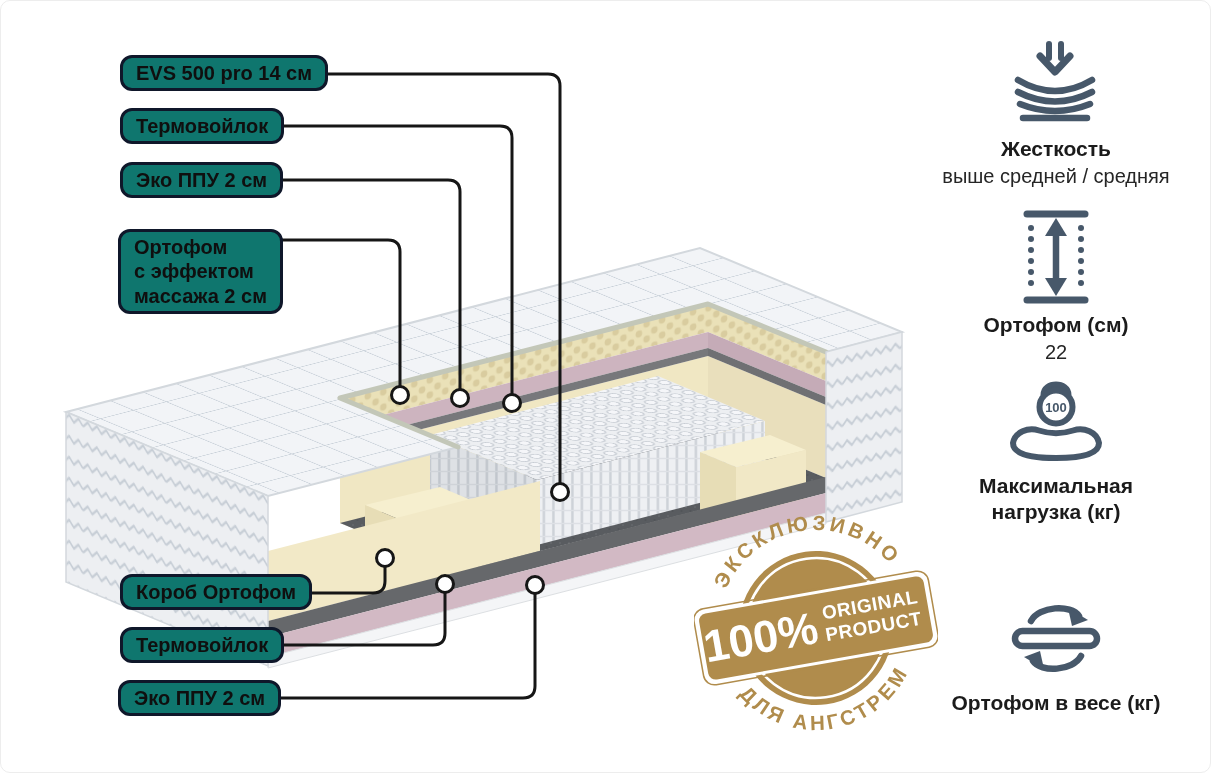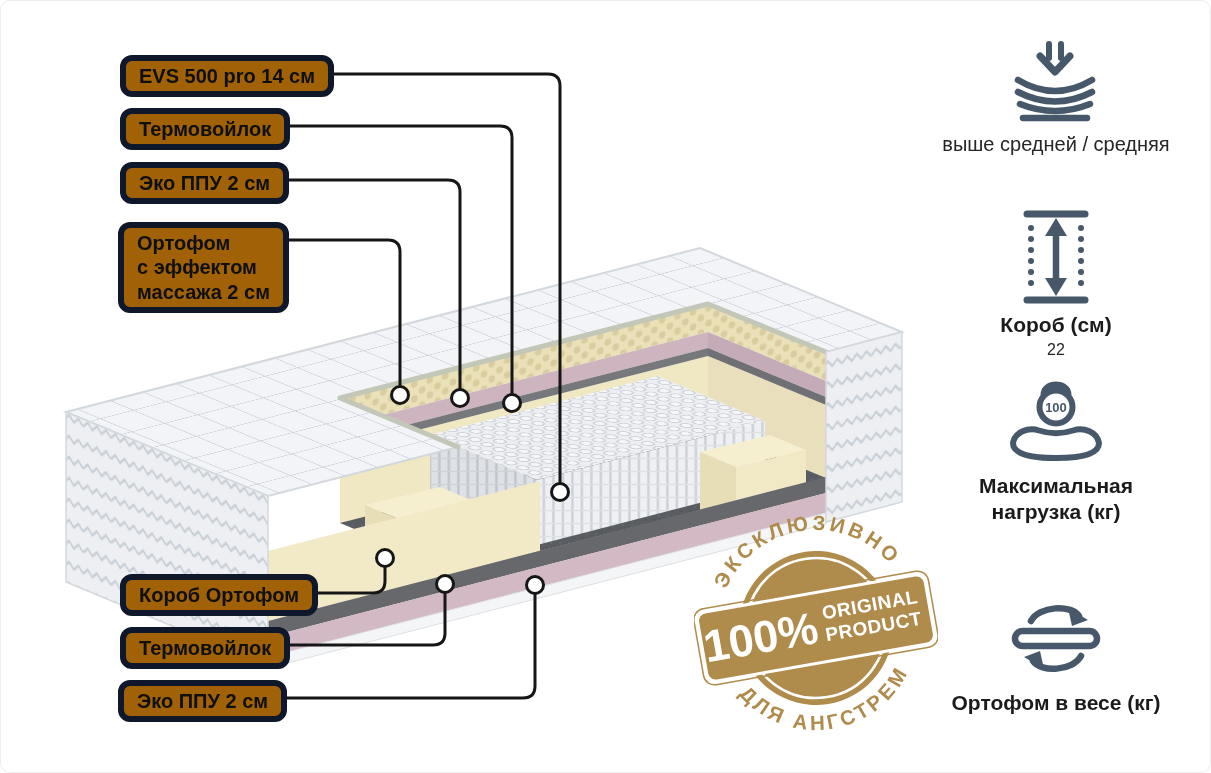--- a/index.html
+++ b/index.html
@@ -5,30 +5,30 @@
   html,body{margin:0;padding:0;}
   body{
     width:1211px;height:773px;position:relative;overflow:hidden;
     background:#ffffff;
     font-family:"Liberation Sans","DejaVu Sans",sans-serif;
   }
   .frame{position:absolute;inset:0;border:1px solid #ededed;border-radius:10px;pointer-events:none;z-index:9;}
   #scene{position:absolute;left:0;top:0;z-index:1;}
   #badge{position:absolute;left:694px;top:504px;z-index:2;}
   .callout-box{
-    position:absolute;z-index:3;background:#a16207;
-    border:6px solid #0f172a;border-radius:12px;
+    position:absolute;z-index:3;background:#0f766e;
+    border:3px solid #0f172a;border-radius:12px;
     padding:3px 13px;font-size:20px;font-weight:700;color:#0f0f0f;
     line-height:1.22;white-space:pre-line;
   }
   .specs{position:absolute;left:933px;top:0;width:246px;height:773px;z-index:2;}
   .spec{position:absolute;left:0;width:100%;text-align:center;}
   .spec-icon{display:block;margin:0 auto;}
   .spec-title{font-weight:700;font-size:21px;color:#1b1b1b;margin-top:6px;line-height:1.25;}
-  .spec-value{font-size:16px;color:#262626;margin-top:2px;line-height:1.25;}
+  .spec-value{font-size:20px;color:#262626;margin-top:2px;line-height:1.25;}
   .nowrap{white-space:nowrap;}
   .arc-text{font-size:20.5px;font-weight:700;letter-spacing:3.5px;}
   .pct{font-size:45px;font-weight:700;text-anchor:middle;}
   .bw{font-size:19px;font-weight:700;text-anchor:middle;letter-spacing:.5px;}
   .kb-num{font-size:13px;font-weight:700;text-anchor:middle;}
 </style>
 </head>
 <body>
 
 <div class="frame"></div>
@@ -130,21 +130,21 @@
     <circle cx="400" cy="395" r="8.5"></circle>
     <circle cx="385" cy="558" r="8.5"></circle>
     <circle cx="445" cy="584" r="8.5"></circle>
     <circle cx="535" cy="585" r="8.5"></circle>
   </g>
 </svg>
 
 <div class="callout-box" style="left:120px;top:55px">EVS 500 pro 14 см</div>
 <div class="callout-box" style="left:120px;top:108px">Термовойлок</div>
 <div class="callout-box" style="left:120px;top:162px">Эко ППУ 2 см</div>
-<div class="callout-box" style="left:118px;top:222px">Ортофом
+<div class="callout-box" style="left:118px;top:229px">Ортофом
 с эффектом
 массажа 2 см</div>
 <div class="callout-box" style="left:120px;top:574px">Короб Ортофом</div>
 <div class="callout-box" style="left:120px;top:627px">Термовойлок</div>
 <div class="callout-box" style="left:118px;top:680px">Эко ППУ 2 см</div>
 
 <svg id="badge" width="244" height="248" viewBox="-122 -124 244 248" xmlns="http://www.w3.org/2000/svg" xmlns:xlink="http://www.w3.org/1999/xlink">
   <g transform="rotate(-8)">
     <circle r="77" fill="#b08c4c"></circle>
     <circle r="70" fill="none" stroke="#ffffff" stroke-width="2.5"></circle>
@@ -173,20 +173,21 @@
       <g fill="none" stroke="#47586a" stroke-width="6.5" stroke-linecap="round">
         <path d="M39 4 V18" stroke-width="6"></path>
           <path d="M51 4 V18" stroke-width="6"></path>
         <path d="M30 16 L45 32 L60 16" stroke-width="7" stroke-linejoin="round"></path>
         <path d="M8 40 Q45 62 82 40"></path>
         <path d="M8 52 Q45 71 82 52"></path>
         <path d="M10 64 Q45 78 80 64"></path>
         <path d="M13 78 H77"></path>
       </g>
     </svg>
+    <div class="spec-title">Жесткость</div>
     <div class="spec-value nowrap" style="font-size:20px">выше средней / средняя</div>
   </div>
 
   <div class="spec" style="top:208px">
     <svg class="spec-icon" width="78" height="98" viewBox="0 0 78 98">
       <g stroke="#47586a" stroke-width="7" stroke-linecap="round" fill="none">
         <path d="M10 6 H68"></path>
           <path d="M10 92 H68"></path>
         <path d="M39 24 V74" stroke-width="6.5"></path>
       </g>
@@ -200,21 +201,21 @@
         <circle cx="64" cy="20" r="3"></circle>
           <circle cx="64" cy="31" r="3"></circle>
           <circle cx="64" cy="42" r="3"></circle>
         <circle cx="64" cy="53" r="3"></circle>
           <circle cx="64" cy="64" r="3"></circle>
           <circle cx="64" cy="75" r="3"></circle>
         <path d="M39 10 L28 28 H50 Z"></path>
           <path d="M39 88 L28 70 H50 Z"></path>
       </g>
     </svg>
-    <div class="spec-title">Короб (см)</div>
+    <div class="spec-title">Ортофом (см)</div>
     <div class="spec-value">22</div>
   </div>
 
   <div class="spec" style="top:373px">
     <svg class="spec-icon" width="100" height="94" viewBox="0 0 100 94">
       <g fill="none" stroke="#47586a">
         <path d="M37.5 22 C37.5 8 62.5 8 62.5 22" stroke-width="6"></path>
         <path d="M43 19.5 C43 13.5 57 13.5 57 19.5" stroke-width="3.5"></path>
         <circle cx="50" cy="34" r="16.5" stroke-width="6"></circle>
         <path d="M7 70 C9 59 22 54 33 57.5 C44 61 56 61 67 57.5 C78 54 91 59 93 70 C93 80 79 85 50 85 C21 85 7 80 7 70 Z" stroke-width="6"></path>

